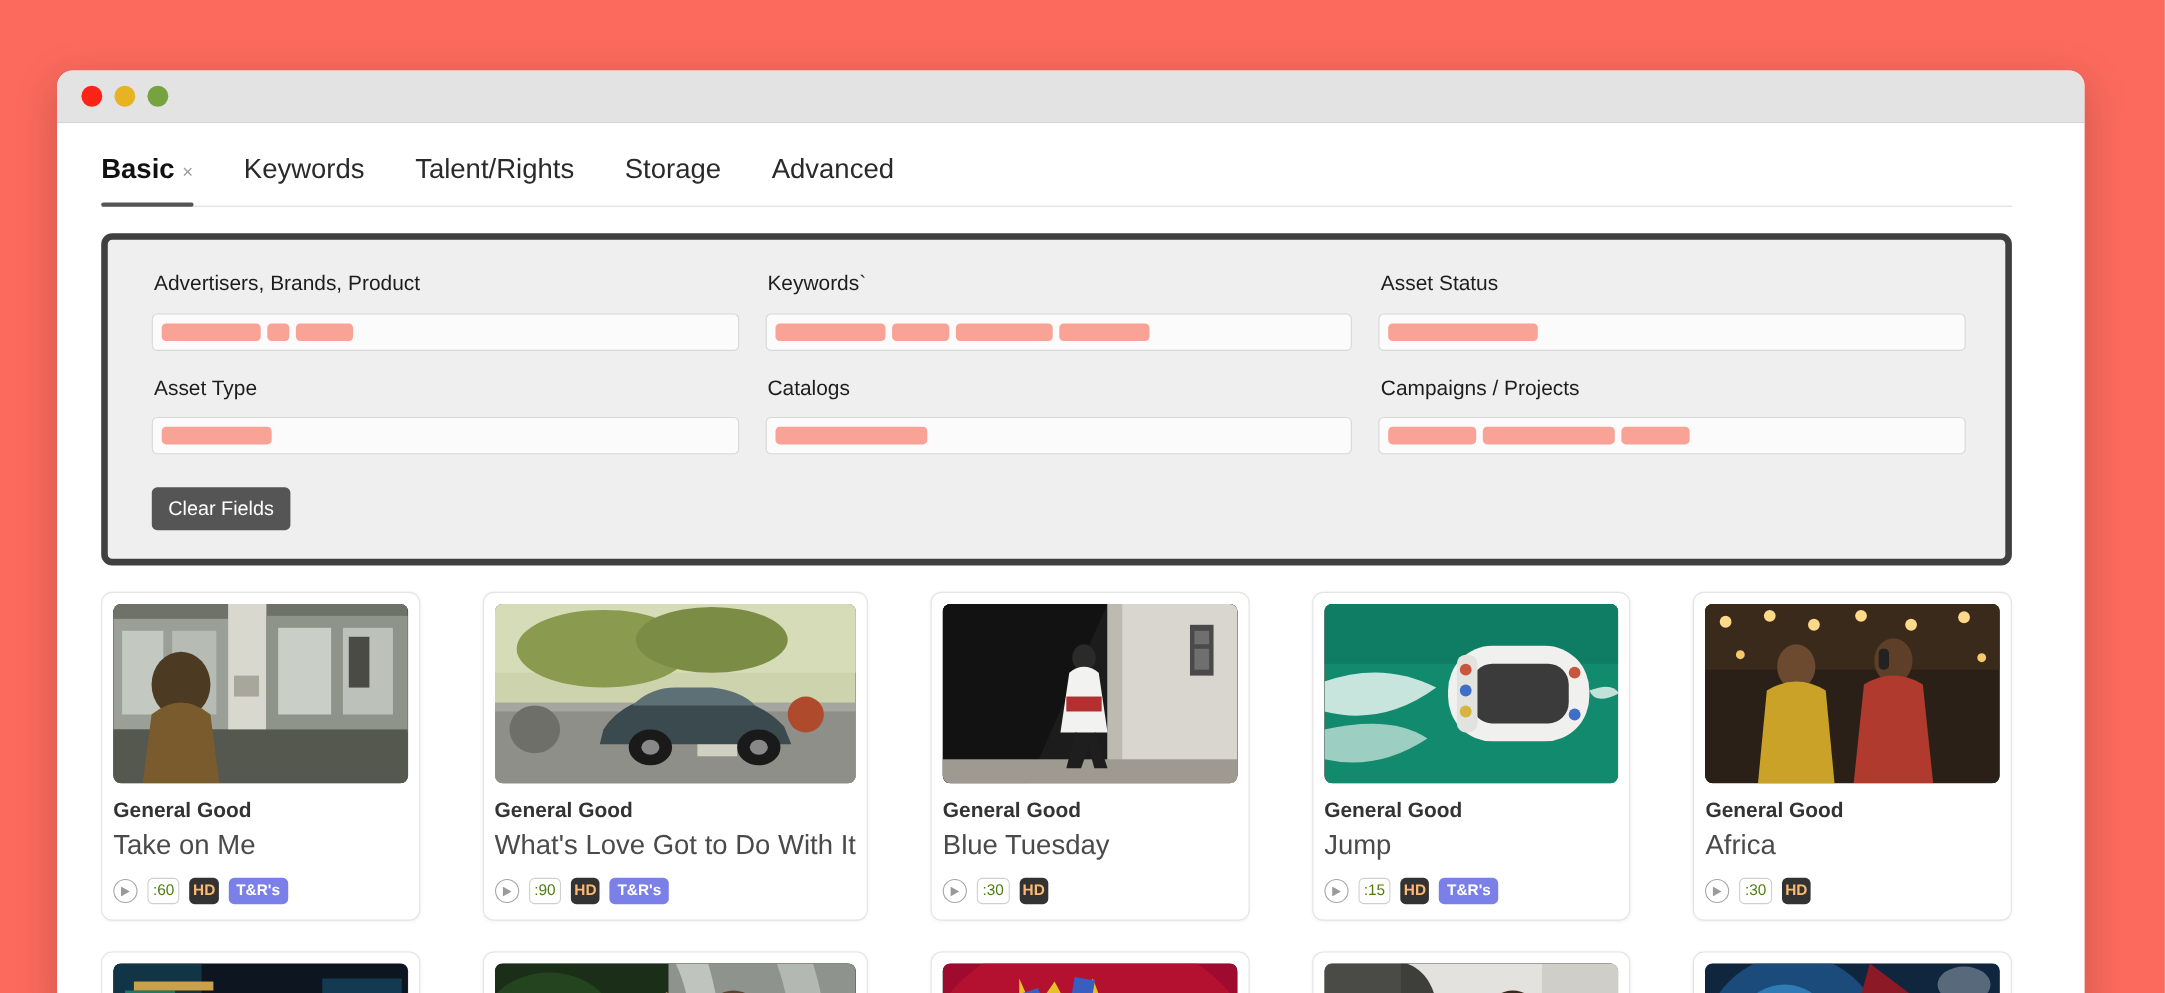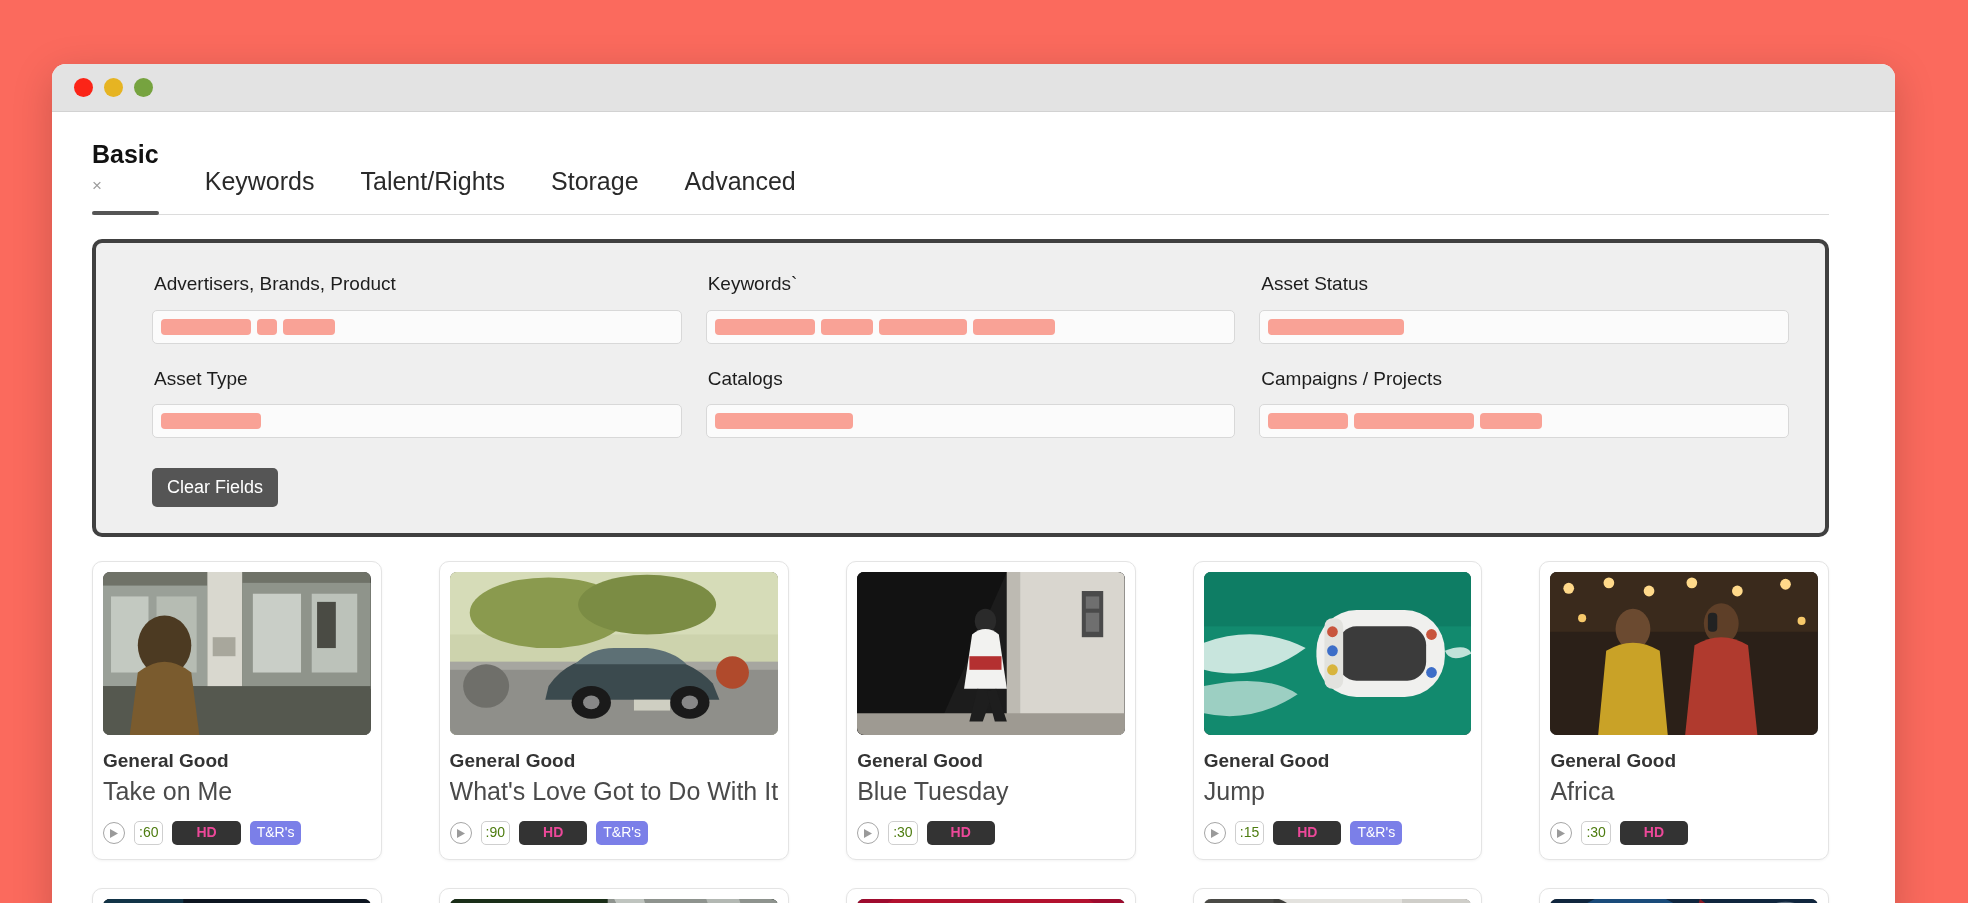--- a/index.html
+++ b/index.html
@@ -64,21 +64,20 @@
   .tab {
     position: relative;
     font-size: 25px;
     color: #2a2a2a;
     padding: 0 23px 18px 23px;
     cursor: pointer;
     white-space: nowrap;
     display: flex;
     align-items: baseline;
     gap: 7px;
-    flex-direction: column;
   }
   .tab:first-child { padding-left: 0; }
   .tab.active { font-weight: 700; color: #111; }
   .tab.active::after {
     content: "";
     position: absolute;
     left: 0;
     right: 23px;
     bottom: -1px;
     height: 4px;
@@ -89,23 +88,23 @@
     font-size: 17px;
     color: #9d9d9d;
     font-weight: 400;
     cursor: pointer;
   }
 
   
   .filter-panel {
     margin: 24px 26px 0 0;
     background: #efefef;
-    border: 4px solid #404040;
+    border: 6px solid #404040;
     border-radius: 10px;
-    padding: 22px 36px 26px 56px;
+    padding: 22px 36px 26px 40px;
   }
   .filter-grid {
     display: grid;
     grid-template-columns: 1fr 1fr 1fr;
     column-gap: 24px;
     row-gap: 6px;
   }
   .field-label {
     font-size: 19px;
     color: #1d1d1d;
@@ -209,29 +208,29 @@
     color: #4d7c0f;
     border: 1px solid #cfcfcf;
     border-radius: 5px;
     padding: 3px 4px;
     background: #fff;
     line-height: 1.1;
   }
   .badge-hd {
     font-size: 14px;
     font-weight: 700;
-    color: #ec4899;
+    color: #fdba74;
     background: #333333;
     border-radius: 5px;
-    padding: 4px 24px;
+    padding: 4px 3px;
     line-height: 1.1;
   }
   .badge-tr {
     font-size: 14px;
-    font-weight: 400;
+    font-weight: 700;
     color: #fff;
     background: #7b7fe8;
     border-radius: 5px;
     padding: 4px 7px;
     line-height: 1.1;
   }
 </style>
 </head>
 <body>
 

